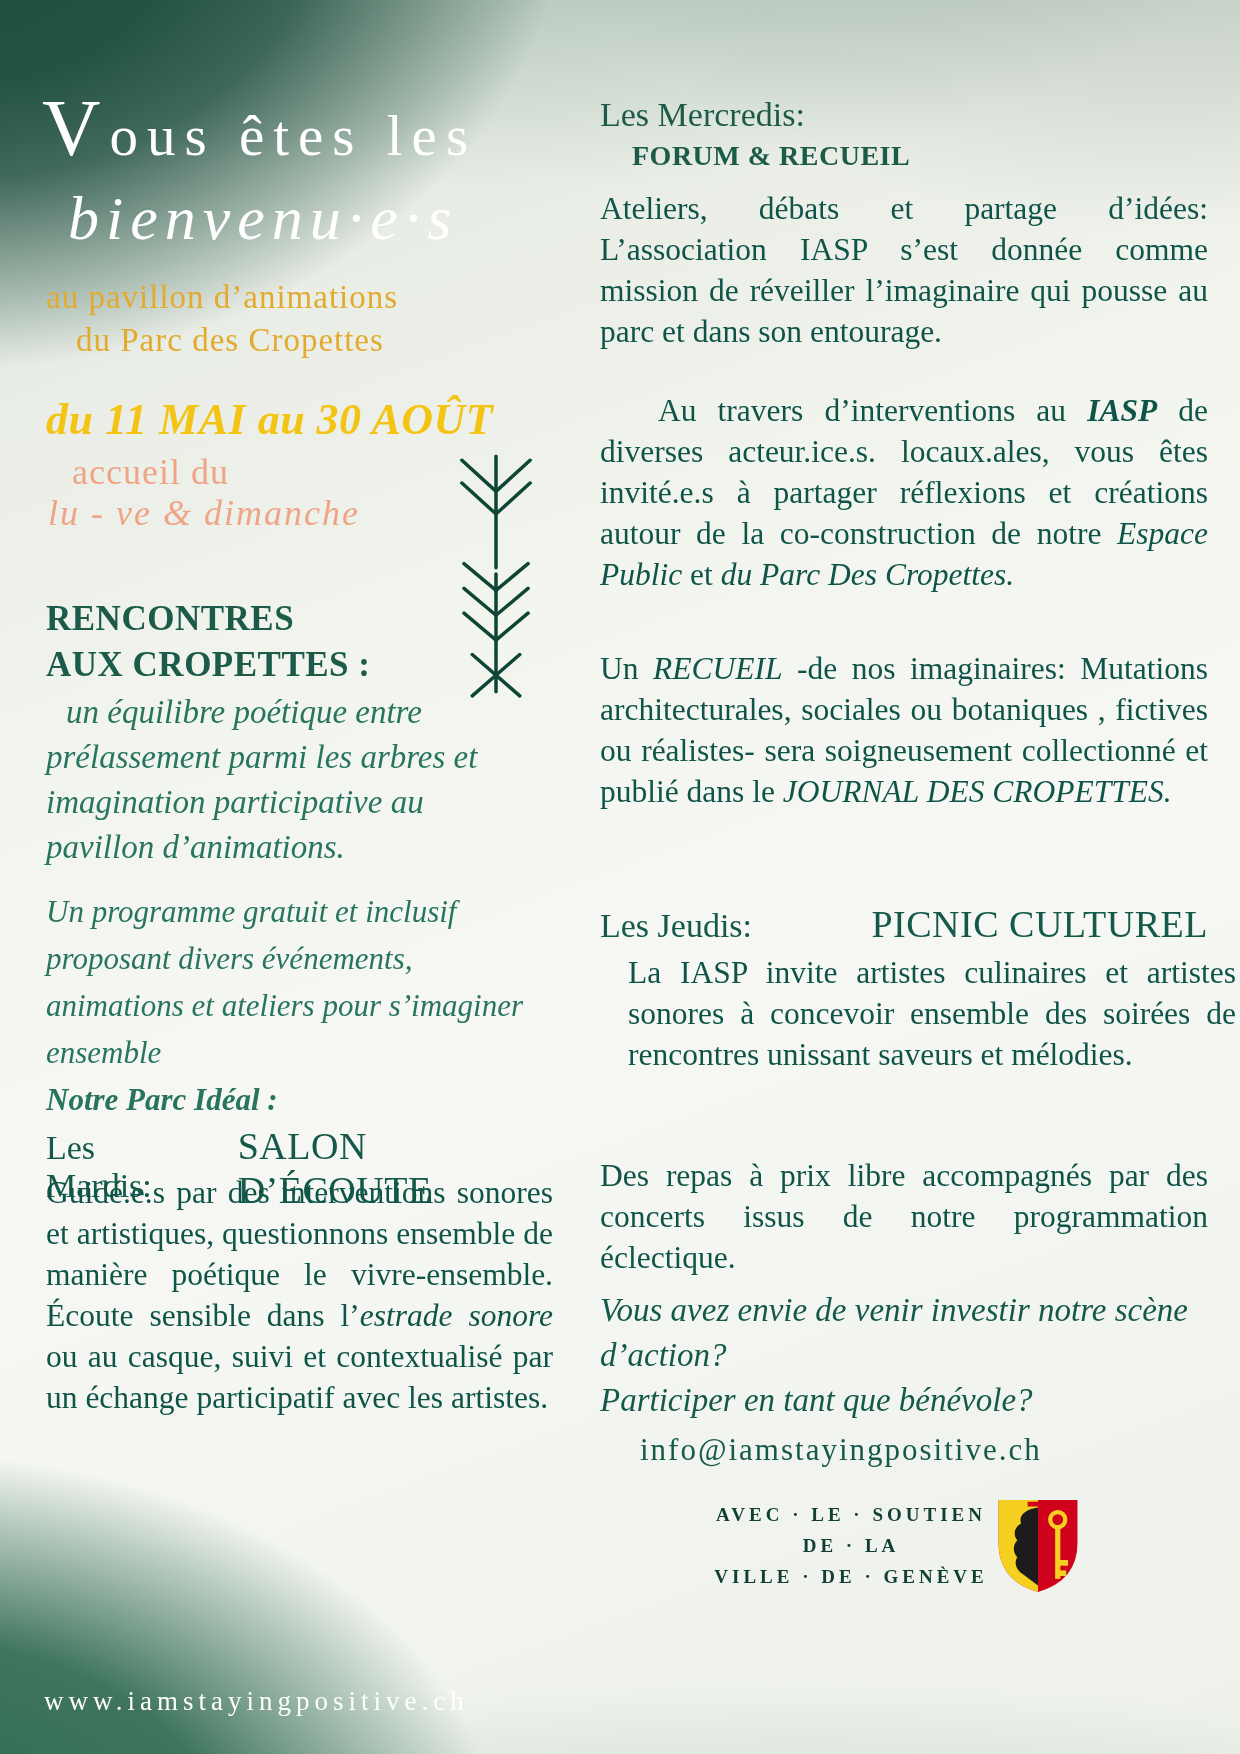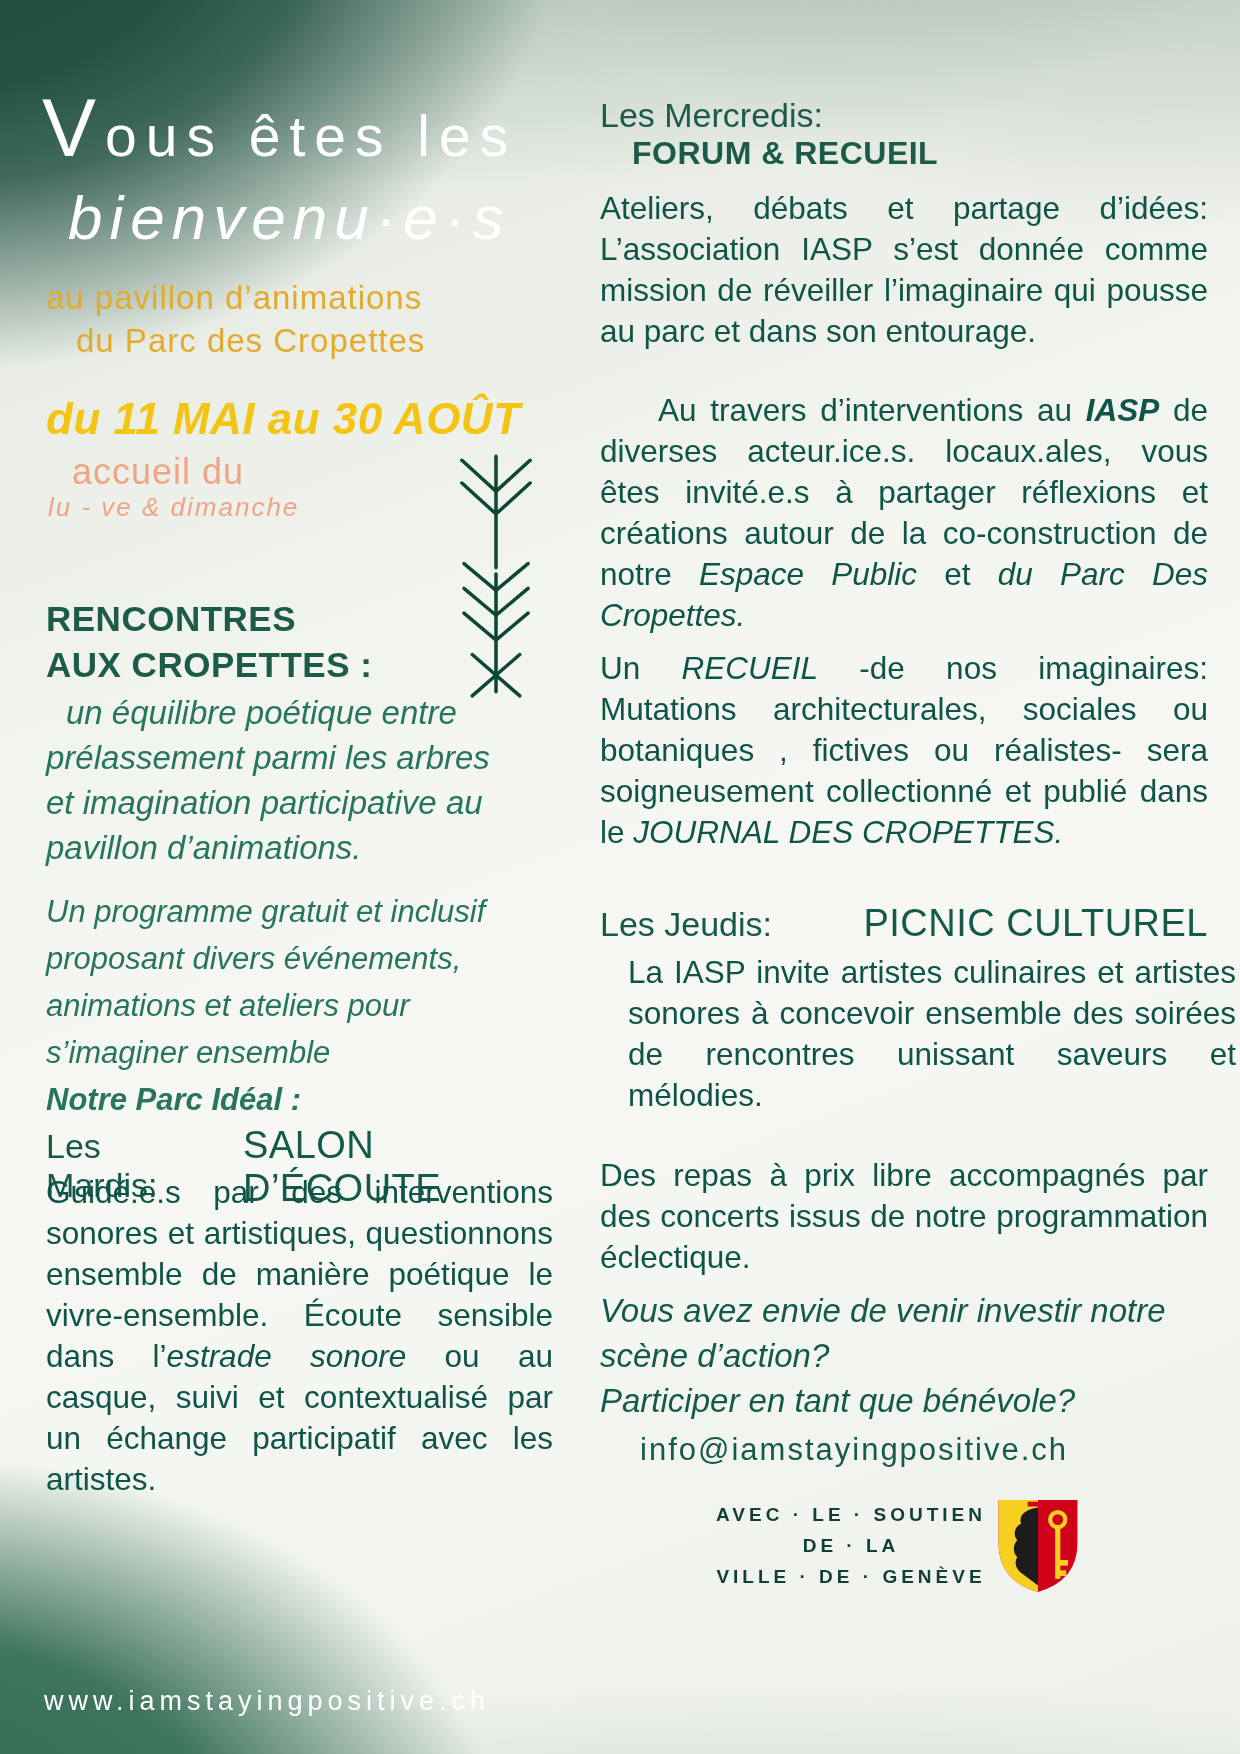--- a/index.html
+++ b/index.html
@@ -1,39 +1,39 @@
 <!DOCTYPE html>
 <html><head>
 <meta charset="utf-8">
 <style>
   * { margin:0; padding:0; box-sizing:border-box; }
   body { background:#777; }
   .poster{
     position:relative; width:1240px; height:1754px; overflow:hidden;
-    font-family:Liberation Sans, sans-serif;
+    font-family:Liberation Serif, serif;
     background:
       radial-gradient(ellipse 880px 680px at -4% -6%, #1d4c3c 0%, #245343 28%, rgba(36,83,67,0.85) 42%, rgba(36,83,67,0) 70%),
       radial-gradient(ellipse 1150px 520px at 40% -10%, rgba(72,116,96,0.50) 0%, rgba(72,116,96,0) 70%),
       radial-gradient(ellipse 900px 480px at 96% -6%, rgba(144,162,150,0.55) 0%, rgba(144,162,150,0) 70%),
       radial-gradient(ellipse 860px 580px at -8% 106%, #2c674e 0%, rgba(44,103,78,0.9) 38%, rgba(44,103,78,0) 70%),
       radial-gradient(ellipse 1500px 420px at 60% 113%, rgba(110,150,125,0.45) 0%, rgba(110,150,125,0) 72%),
       linear-gradient(160deg, #dfe6dd 0%, #f2f4ee 35%, #f7f8f4 55%, #edf1ea 100%);
   }
   .abs{ position:absolute; }
 
   
   .title{ left:42px; top:88px; color:#ffffff; }
   .title-l1{ font-size:57px; font-weight:400; letter-spacing:9px; line-height:80px; }
   .title-l1::first-letter{ font-size:1.42em; }
   .title-l2{ display:block; font-size:62px; font-style:italic; font-weight:400; letter-spacing:7px; padding-left:26px; line-height:84px; }
   .subtitle{ left:46px; top:276px; color:#e3ab2e; font-size:33px; line-height:43px; letter-spacing:1px; font-weight:500; }
   .subtitle .l2{ display:block; padding-left:30px; }
   .dates{ left:46px; top:394px; color:#f3c414; font-size:44px; font-weight:700; font-style:italic; letter-spacing:0.5px; }
   .accueil{ left:72px; top:451px; color:#f0a486; font-size:36px; letter-spacing:1px; }
-  .days{ left:48px; top:492px; color:#f0a486; font-size:26px; font-style:italic; letter-spacing:2px; }
+  .days{ left:48px; top:492px; color:#f0a486; font-size:36px; font-style:italic; letter-spacing:2px; }
 
   
   .fern{ left:443px; top:452px; }
 
   
   .rencontres{ left:46px; top:596px; color:#1c5b4a; font-size:35px; font-weight:700; line-height:46px; letter-spacing:0.5px; }
   .rencontres span{ display:block; }
   .intro{ left:46px; top:690px; width:480px; color:#27755f; font-size:33px; font-style:italic; line-height:45px; text-indent:20px; }
   .programme{ left:46px; top:888px; width:505px; color:#27755f; font-size:31px; font-style:italic; line-height:47px; }
   .programme .bold{ font-weight:700; }
@@ -42,21 +42,21 @@
   .day-label{ font-size:34px; }
   .day-title{ font-size:38px; letter-spacing:0.5px; margin-left:38px; }
   .body-par{ color:#0f5448; font-size:31.5px; line-height:41px; text-align:justify; }
   .mardis-par{ left:46px; top:1172px; width:507px; }
   .em{ font-style:italic; }
   .emb{ font-style:italic; font-weight:700; }
 
   
   .mercredis-head{ left:600px; top:96px; color:#1c5b4a; }
   .mercredis-head .lbl{ display:block; font-size:34px; }
-  .mercredis-head .ttl{ display:block; font-size:32px; font-weight:700; padding-left:32px; letter-spacing:0.5px;text-align:right; }
+  .mercredis-head .ttl{ display:block; font-size:28px; font-weight:700; padding-left:32px; margin-top:6px; letter-spacing:0.5px;text-align:right; }
   .p-forum1{ left:600px; top:188px; width:608px; }
   .p-forum2{ left:600px; top:390px; width:608px; text-indent:58px; }
   .p-forum3{ left:600px; top:648px; width:608px; }
   .jeudis-head{ left:600px; top:902px; width:608px; justify-content:space-between;gap:24px; }
   .p-jeudis1{ left:600px; top:952px; width:608px;margin-left:28px; }
   .p-jeudis2{ left:600px; top:1155px; width:608px; }
   .invite{ left:600px; top:1288px; width:610px; color:#14594a; font-size:33px; font-style:italic; line-height:45px; }
   .invite span{ display:block; }
   .email{ left:640px; top:1432px; color:#14594a; font-size:31px; letter-spacing:2px; }
 

